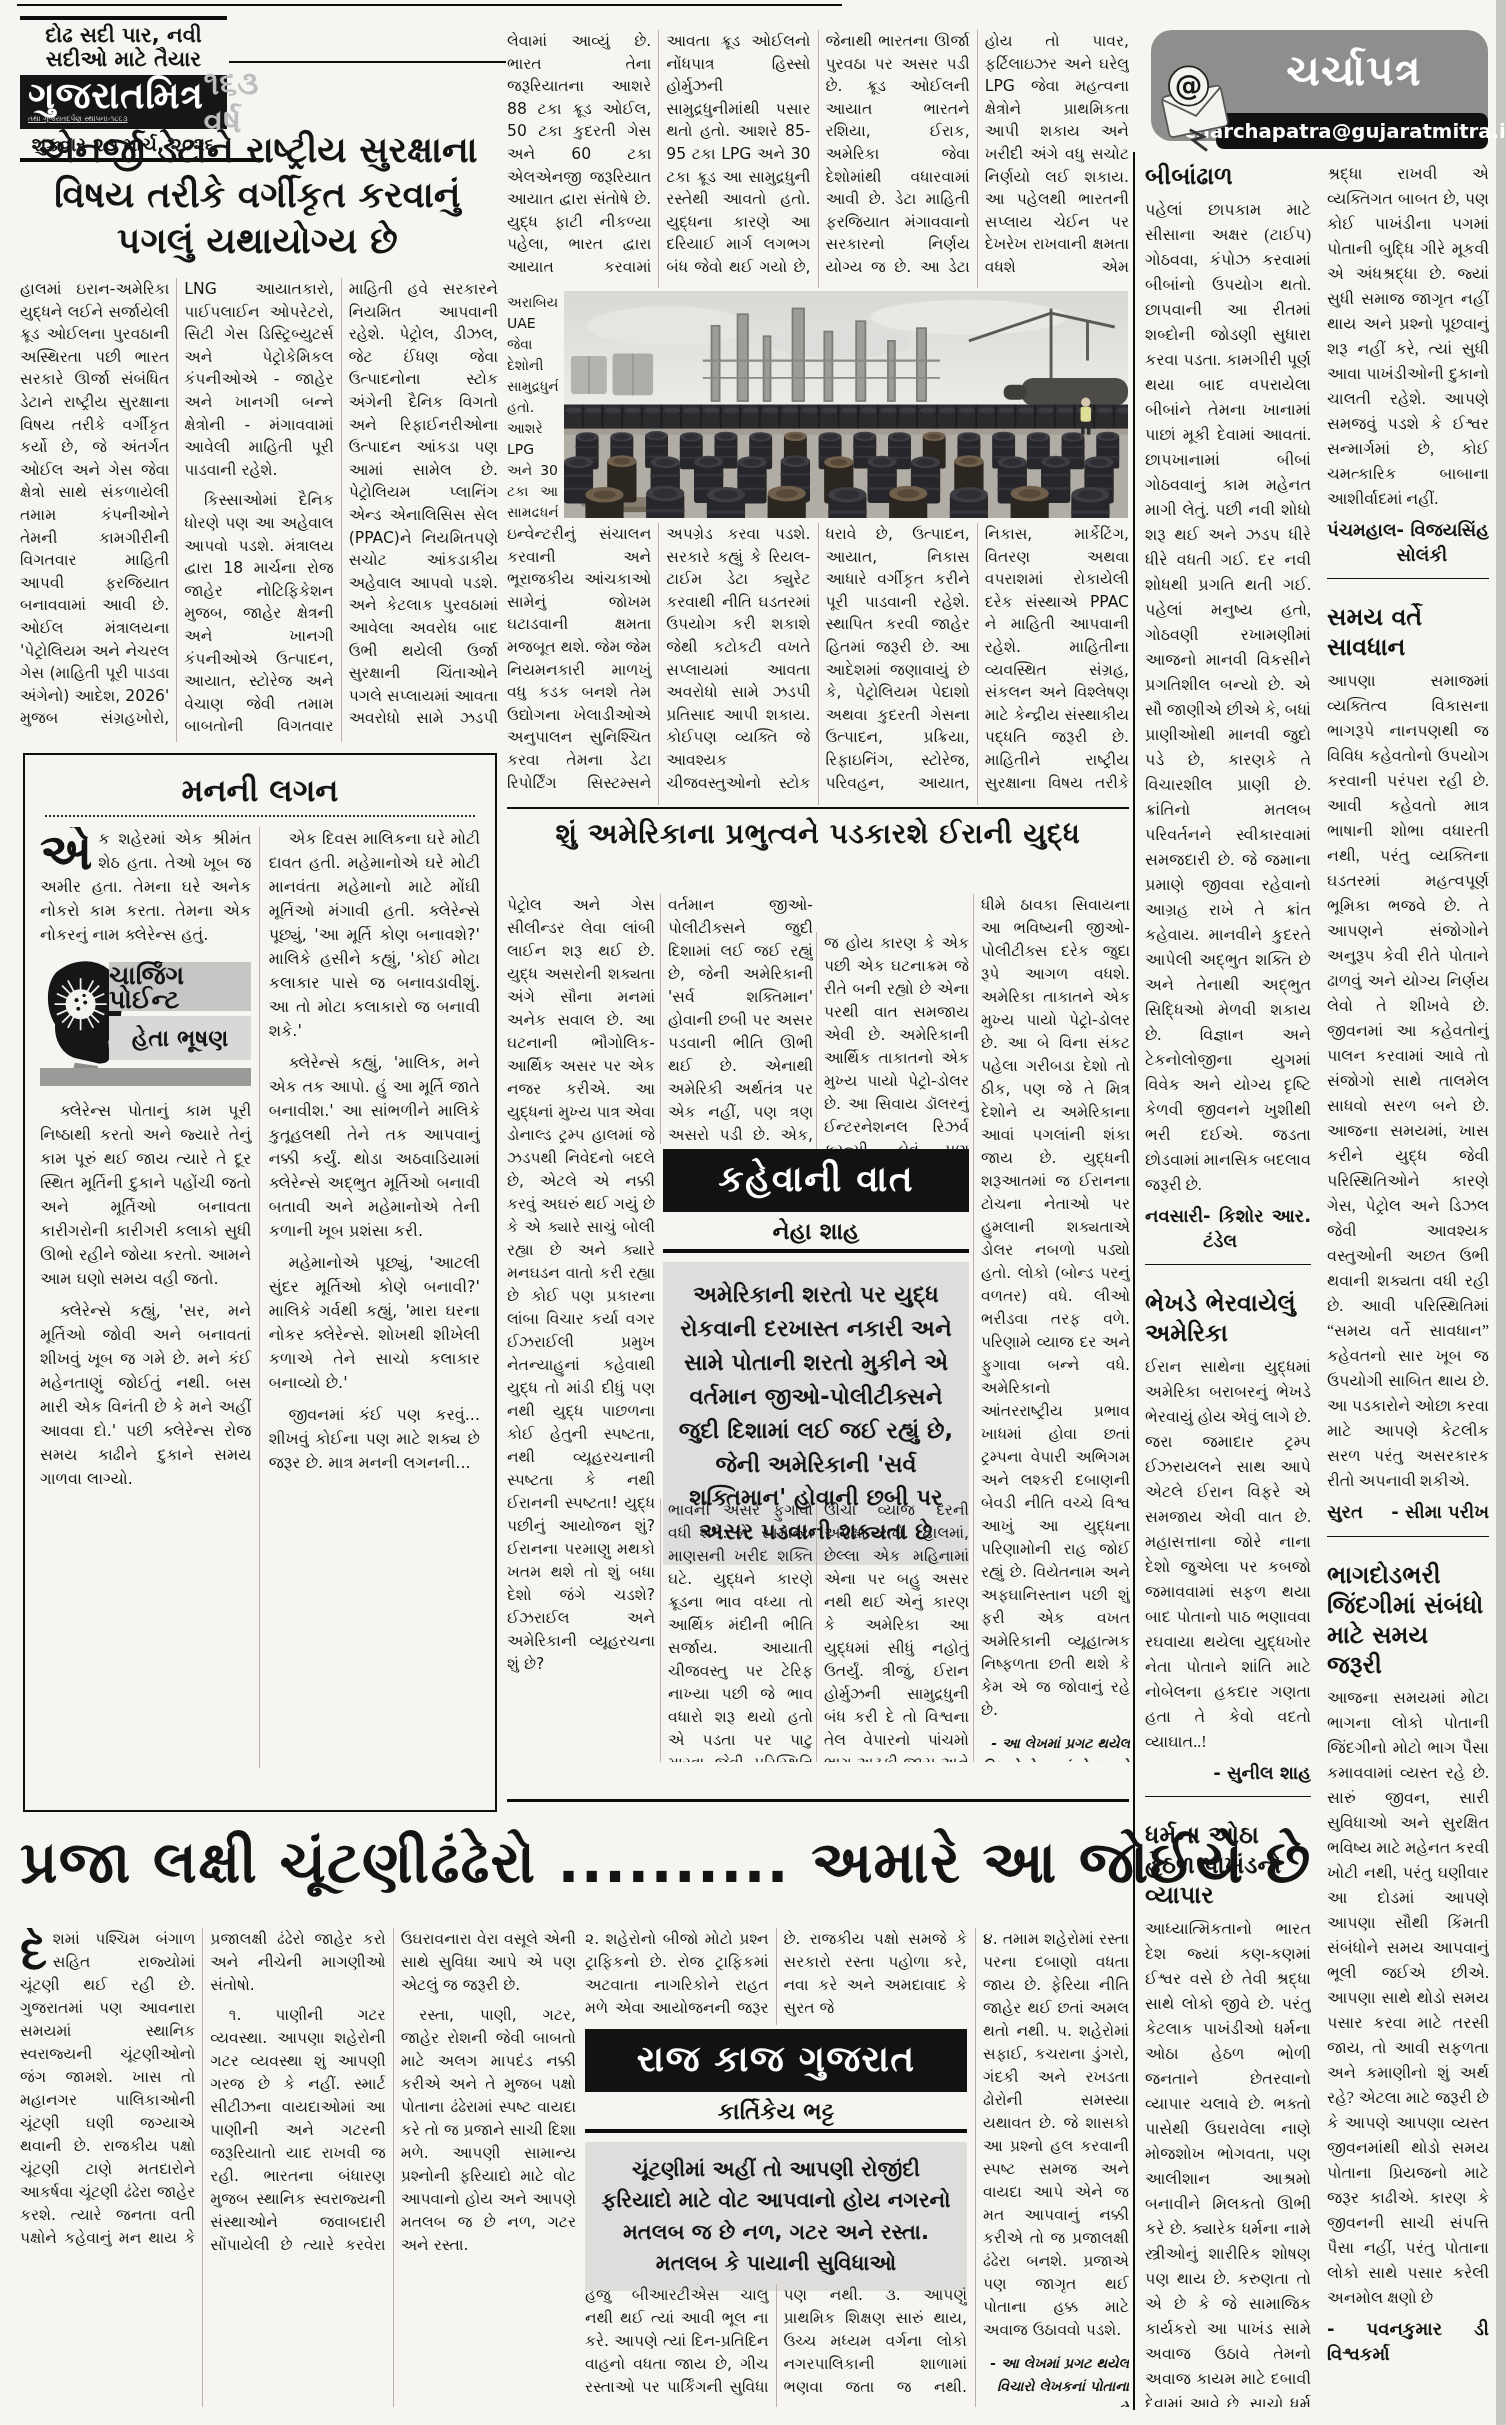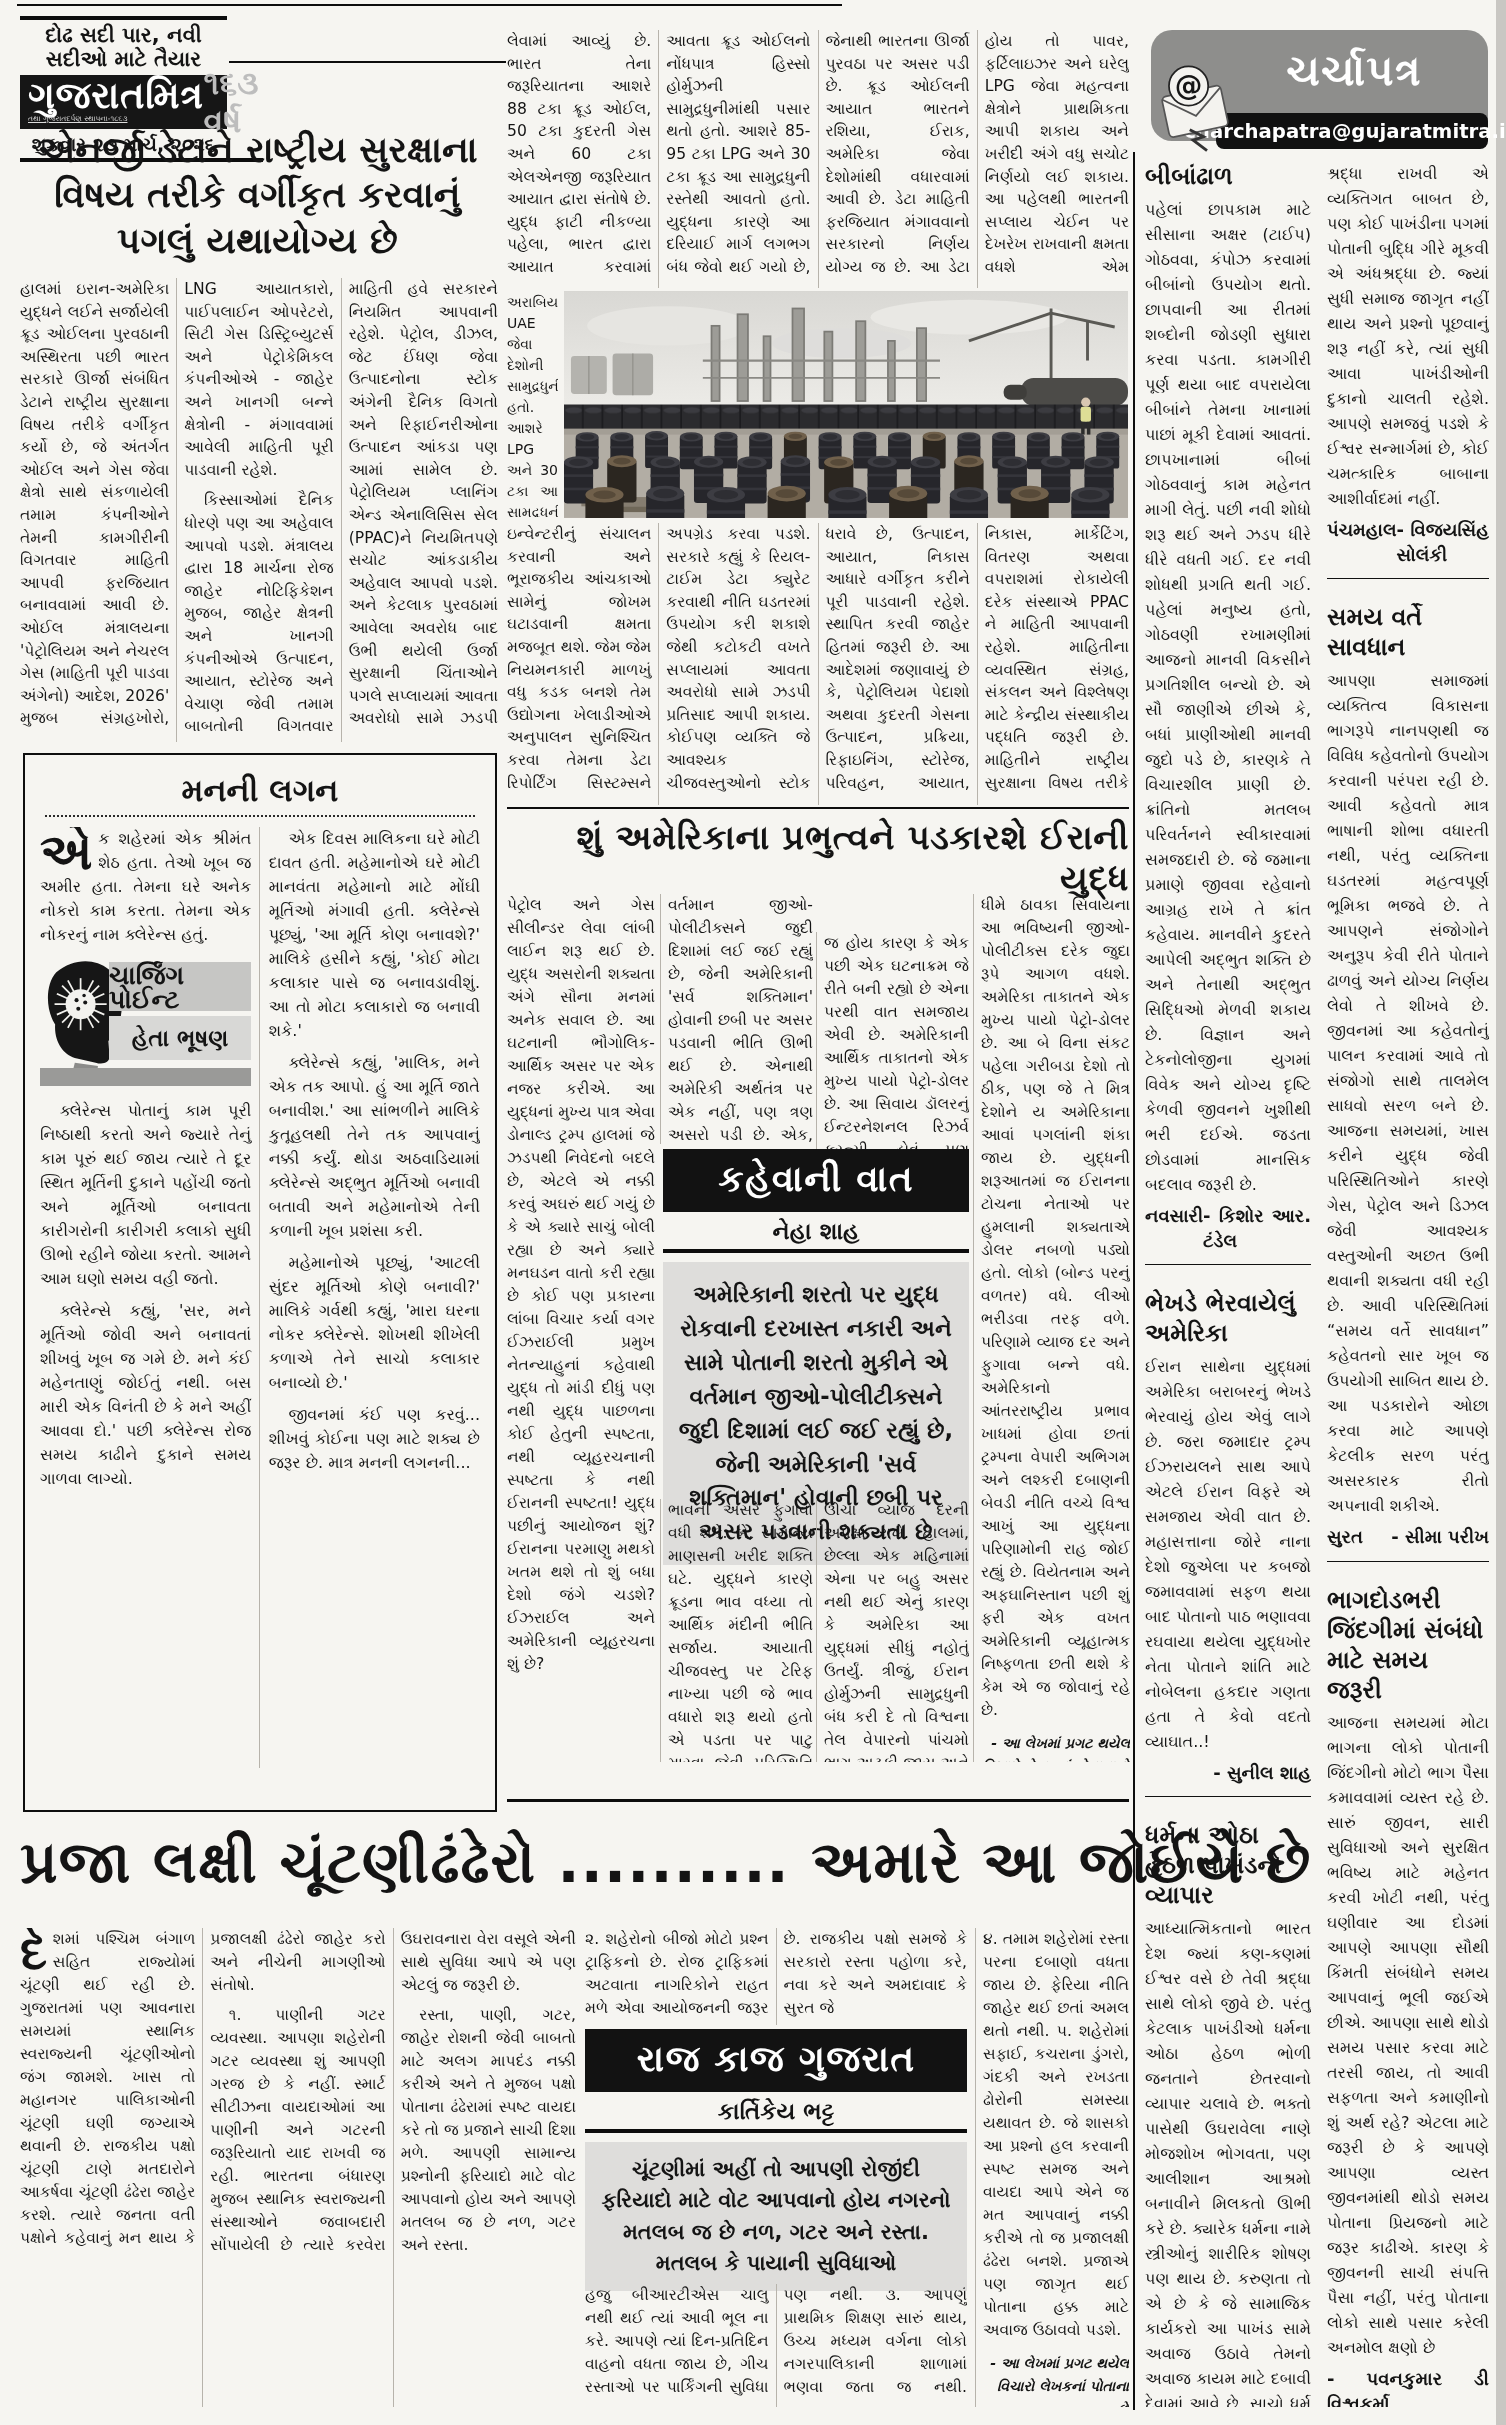--- a/index.html
+++ b/index.html
@@ -15,21 +15,21 @@
   
   .mh-tagline{font-weight:bold;font-size:21px;text-align:center;padding:3.5px 0;}
   .mh-box{background:#161616;height:54px;display:flex;align-items:center;justify-content:space-between;padding:0 8px;}
   .mh-logo{color:#ffffff;font-weight:bold;font-size:37px;letter-spacing:0.6px;line-height:34px;}
   .mh-sub{color:#dcdcdc;font-size:7.5px;margin-top:1.2px;text-decoration:underline;}
   .mh-years{color:#bdbdbd;font-weight:bold;font-size:32px;}
   .mh-date{font-weight:bold;font-size:19px;text-align:center;padding:4.6px 0 2.3px 0;}
 
   .lead-headline{font-weight:bold;font-size:36px;line-height:1.26;text-align:center;}
 
-  .mid-headline{font-weight:bold;font-size:34px;text-align:right;letter-spacing:0.6px;}
+  .mid-headline{font-weight:bold;font-size:28px;text-align:center;letter-spacing:0.6px;}
   .bot-headline{font-weight:bold;font-size:58px;text-align:center;letter-spacing:1.2px;white-space:nowrap;}
 
   .hand-col{position:absolute;font-size:15.6px;line-height:23px;text-align:justify;overflow:hidden;}
   .hand-col p{margin:0 0 7px 0;text-indent:18.5px;}
   .hand-col p:first-child{text-indent:0;}
   .col-sep{border-left:0.6px solid #b7b3ab;}
 
   .feature{position:absolute;}
   .feature-bar{background:#121212;color:#ffffff;font-weight:bold;font-size:36px;text-align:center;
                padding:9.3px 0 11.6px 0;letter-spacing:1.2px;}
@@ -58,21 +58,21 @@
 
   
   .cp-box{background:#8e8e8c;border-radius:21px;}
   .cp-title{color:#ffffff;font-weight:bold;font-size:42px;text-align:center;padding-top:16px;padding-left:69px;letter-spacing:1.2px;}
   .cp-mailbar{position:absolute;background:#111111;border-radius:8px;color:#fff;font-weight:bold;
               font-size:19.7px;display:flex;align-items:center;justify-content:center;}
   .letter-col{position:absolute;font-size:16px;line-height:25px;text-align:justify;overflow:hidden;}
   .letter{border-top:1.7px solid #111;padding-top:23px;margin-top:11.6px;}
   .letter.first{border-top:none;margin-top:0;padding-top:0;}
   .letter-head{font-weight:bold;font-size:24px;line-height:1.25;margin-bottom:5.8px;text-align:left;}
-  .letter p{margin:0 0 5.8px 0;}
+  .letter p{margin:0 0 5.8px 0;font-family:Liberation Serif, serif;}
   .sig{display:flex;justify-content:space-between;font-weight:bold;font-size:18px;margin:2.3px 0 1.2px 0;}
   .photo-frame{background:#cfcdc8;}
 </style>
 </head>
 <body>
 
 <div class="page">
 
   <div class="abs rule" style="left:17.4px;top:3.5px;width:825px;height:2.9px;"></div>
   <div class="abs" style="left:1496px;top:0;width:10.4px;height:2426px;background:#c9c7c3;"></div>

